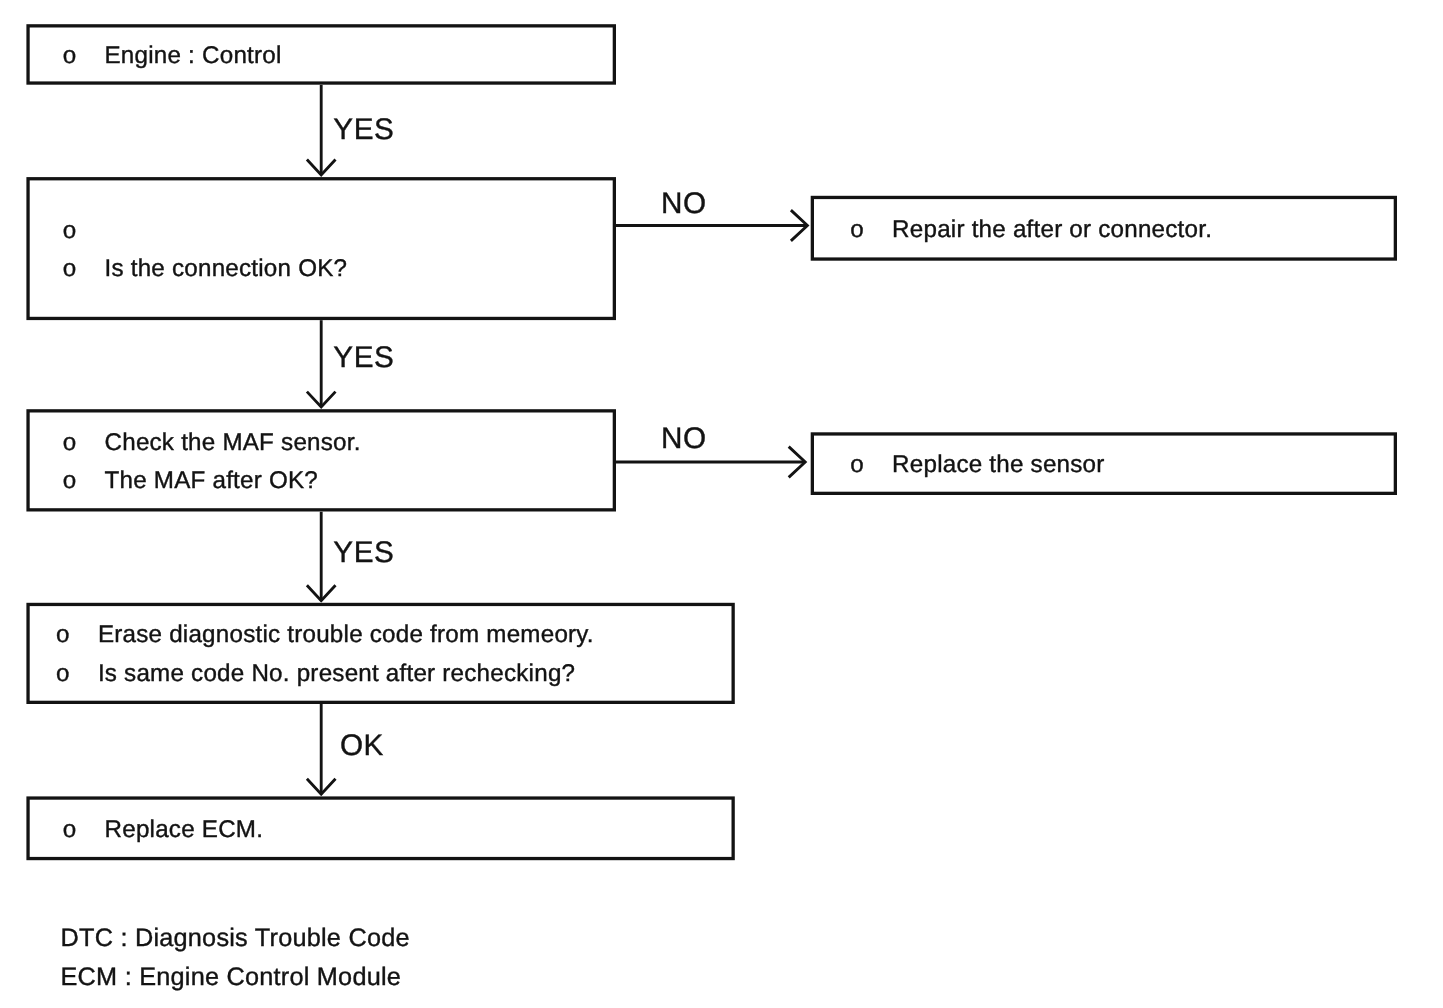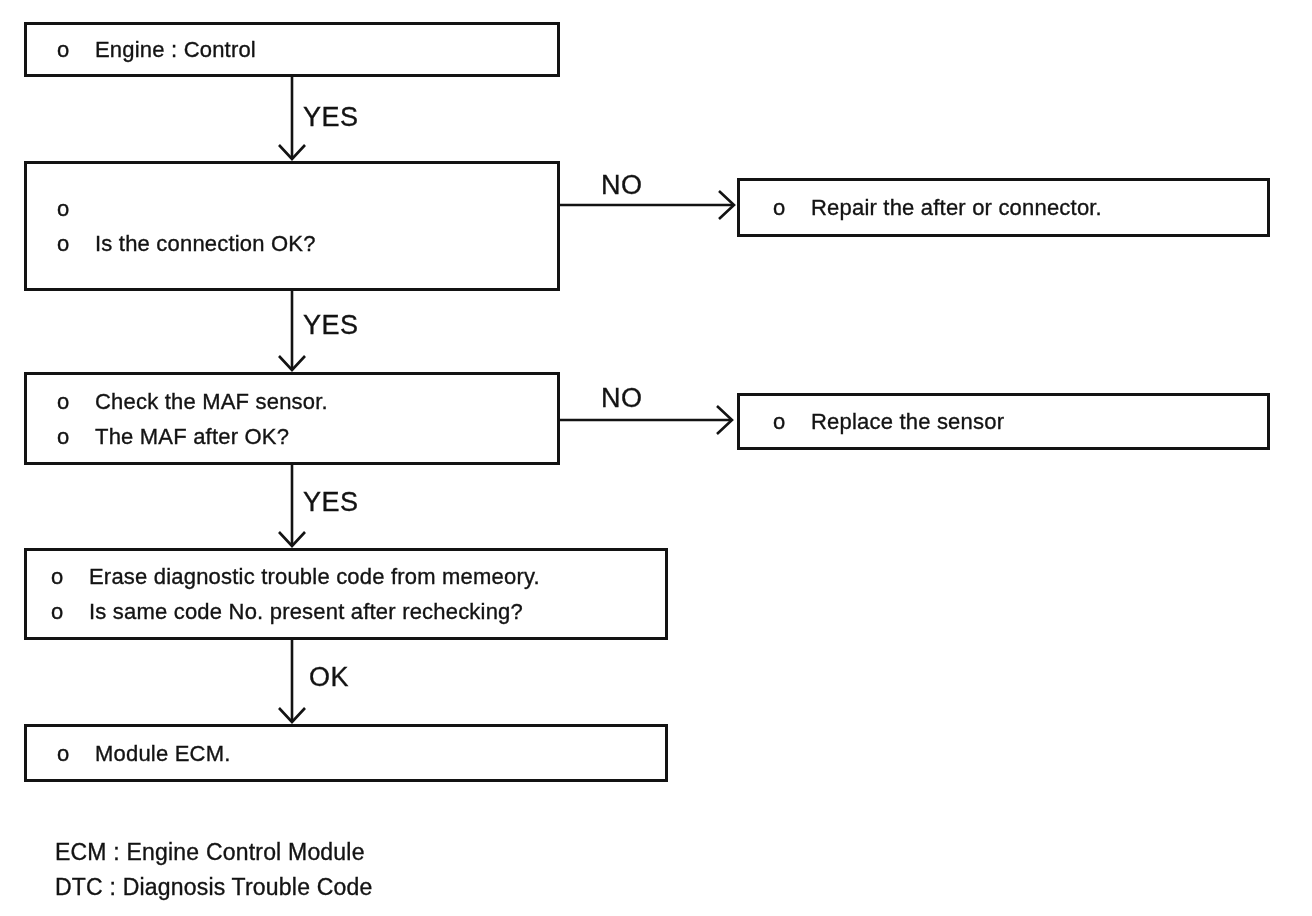--- a/index.html
+++ b/index.html
@@ -163,23 +163,23 @@
       <div class="lines">
         <div>Is same code No. present after rechecking?</div>
       </div>
     </div>
   </div>
 
   <div class="node" style="left:24px; top:724px; width:644px; height:58px;">
     <div class="item">
       <span class="bullet">o</span>
       <div class="lines">
-        <div>Module ECM.</div>
+        <div>Replace ECM.</div>
       </div>
     </div>
   </div>
 
   <div class="legend">
+    <div>DTC : Diagnosis Trouble Code</div>
     <div>ECM : Engine Control Module</div>
-    <div>DTC : Diagnosis Trouble Code</div>
   </div>
 
 </div>
 
 </body></html>

